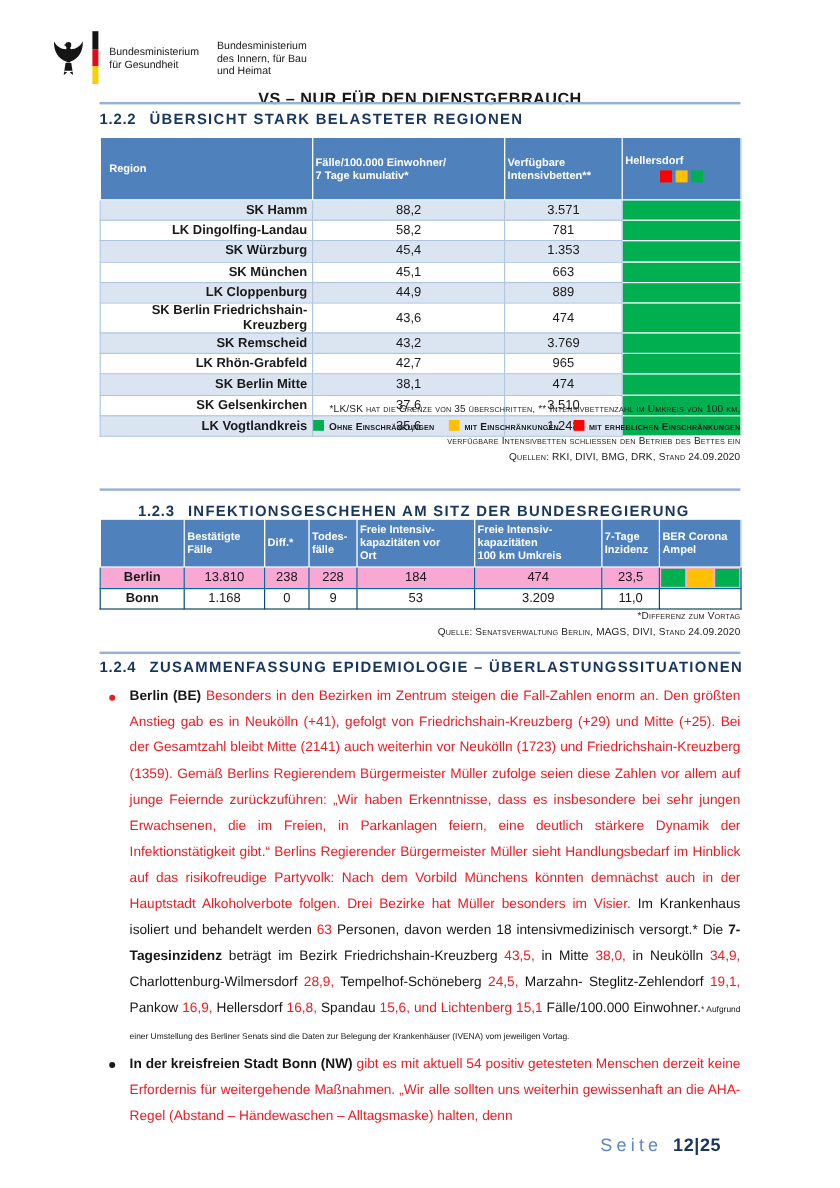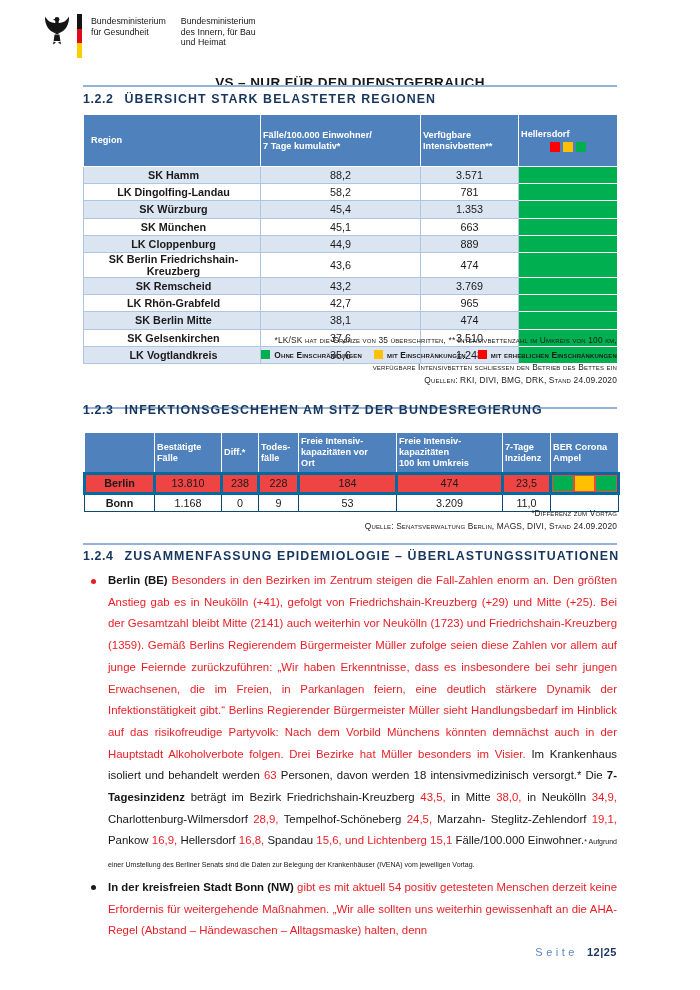--- a/index.html
+++ b/index.html
@@ -1,77 +1,77 @@
 <!DOCTYPE html>
 <html><head>
 <meta charset="utf-8">
 <style>
   html,body{margin:0;padding:0;background:#ffffff;}
   body{width:700px;height:990px;position:relative;font-family:"Liberation Sans",sans-serif;color:#1a1a1a;}
   .page{position:absolute;inset:0;background:#fff;overflow:hidden;}
 
   
-  .logos{position:absolute;left:44px;top:14px;display:flex;align-items:flex-start;}
+  .logos{position:absolute;left:44px;top:26px;display:flex;align-items:center;}
   .eagle{margin-top:1px;}
   .flagbar{width:5px;height:44px;margin-left:7px;display:flex;flex-direction:column;}
   .flagbar span{flex:1;}
   .f-black{background:#141414;}.f-red{background:#e10b17;}.f-gold{background:#f9cf00;}
   .mtext{font-size:8.8px;line-height:10.6px;margin-left:9px;margin-top:2px;color:#161616;}
   .mtext.second{margin-left:15px;}
   .mtext span{display:block;}
 
   .classification{position:absolute;top:75px;left:0;right:0;text-align:center;font-size:13.5px;font-weight:600;letter-spacing:0.4px;color:#161616;}
 
   .rule{position:absolute;left:83px;width:534px;height:2px;background:#94b2d8;}
   #rule1{top:85px;}#rule2{top:407px;}#rule3{top:543px;}
 
   .sec-heading{position:absolute;left:83px;color:#17365d;font-size:12.4px;font-weight:700;letter-spacing:1.1px;white-space:nowrap;}
-  #h122{top:92px;}#h123{top:403px;}#h124{top:549px;}
+  #h122{top:92px;}#h123{top:419px;margin-left:32px;}#h124{top:549px;}
   .sec-num{margin-right:11px;letter-spacing:0.6px;}
 
   table{border-collapse:collapse;table-layout:fixed;}
   #table-regions{position:absolute;left:83px;top:114px;width:534px;}
   #table-regions th, #table-gov th{background:#4f81bd;color:#fff;font-size:9.2px;font-weight:700;white-space:pre-line;text-align:left;vertical-align:middle;padding:3px 2px;border:1px solid #fff;line-height:11px;}
   #table-regions th.th-region{text-align:left;padding-left:7px;}
   #table-regions td{font-size:10.8px;height:16.2px;padding:0 4px;border:1px solid #aec6e2;}
   #table-regions tbody tr:nth-child(odd){background:#dbe5f1;}
   #table-regions tbody tr:nth-child(even){background:#ffffff;}
-  .td-region{font-weight:700;text-align:center;padding-left:7px !important;margin-left:48px;}
+  .td-region{font-weight:700;text-align:right;padding-left:7px !important;margin-left:48px;}
   .td-num{text-align:center;}
   .td-rating{border:1px solid #fff !important;}
   .squares{display:flex;justify-content:center;gap:3px;margin-top:2px;}
   .sq{display:inline-block;width:10px;height:10px;}
 
   .fnblock{position:absolute;left:83px;width:534px;text-align:right;font-variant:small-caps;font-size:8.4px;line-height:12.6px;color:#1a1a1a;letter-spacing:0.15px;}
   #fn-regions{top:334px;}
   #fn-gov{top:507px;}
   #legend-line{margin-top:2px;font-weight:600;}
   .legend-sq{display:inline-block;width:9px;height:9px;margin:0 4px -1px 12px;}
 
   #table-gov{position:absolute;left:83px;top:432px;width:534px;}
   #table-gov td{font-size:10.8px;height:16.6px;padding:0 3px;text-align:center;}
-  #table-gov tr.row-odd td{background:#ef4444;border:3px solid #0369a1;}
+  #table-gov tr.row-odd td{background:#f9a8d4;border:1px solid #0369a1;}
   #table-gov tr.row-even td{background:#ffffff;border:1px solid #0c4a6e;}
   .td-city{font-weight:700;}
   .td-ampel{padding:0 !important;}
   .ampel-wrap{display:flex;height:15px;gap:2px;padding:0 1px;}
   .ampel-wrap span{flex:1;}
 
   #bullets{position:absolute;left:90px;top:570px;width:527px;}
   #bullets ul{list-style:none;margin:0;padding:0;}
   #bullets li{position:relative;padding-left:18px;text-align:justify;font-size:11.4px;line-height:21.7px;margin-bottom:1px;color:#161616;}
   .marker{position:absolute;left:1px;top:8.5px;width:5px;height:5px;border-radius:50%;}
   .marker-red{background:#ed1c24;}
   .marker-black{background:#1a1a1a;}
   .seg-red{color:#ed1c24;}
   .seg-bold{font-weight:700;color:#161616;}
   .seg-black{color:#161616;}
   .seg-small{font-size:7px;color:#161616;}
 
-  .footer{position:absolute;top:946px;right:83px;font-size:11px;white-space:nowrap;}
+  .footer{position:absolute;top:946px;right:99px;font-size:15px;white-space:nowrap;}
   .seite{color:#5b87c5;letter-spacing:3.5px;margin-right:9px;}
   .pagenum{color:#17365d;font-weight:700;letter-spacing:0.5px;}
 </style>
 </head>
 <body>
 
 <div class="page">
 
   <div class="logos">
     <svg class="eagle" width="26" height="32" viewBox="0 0 26 32">

